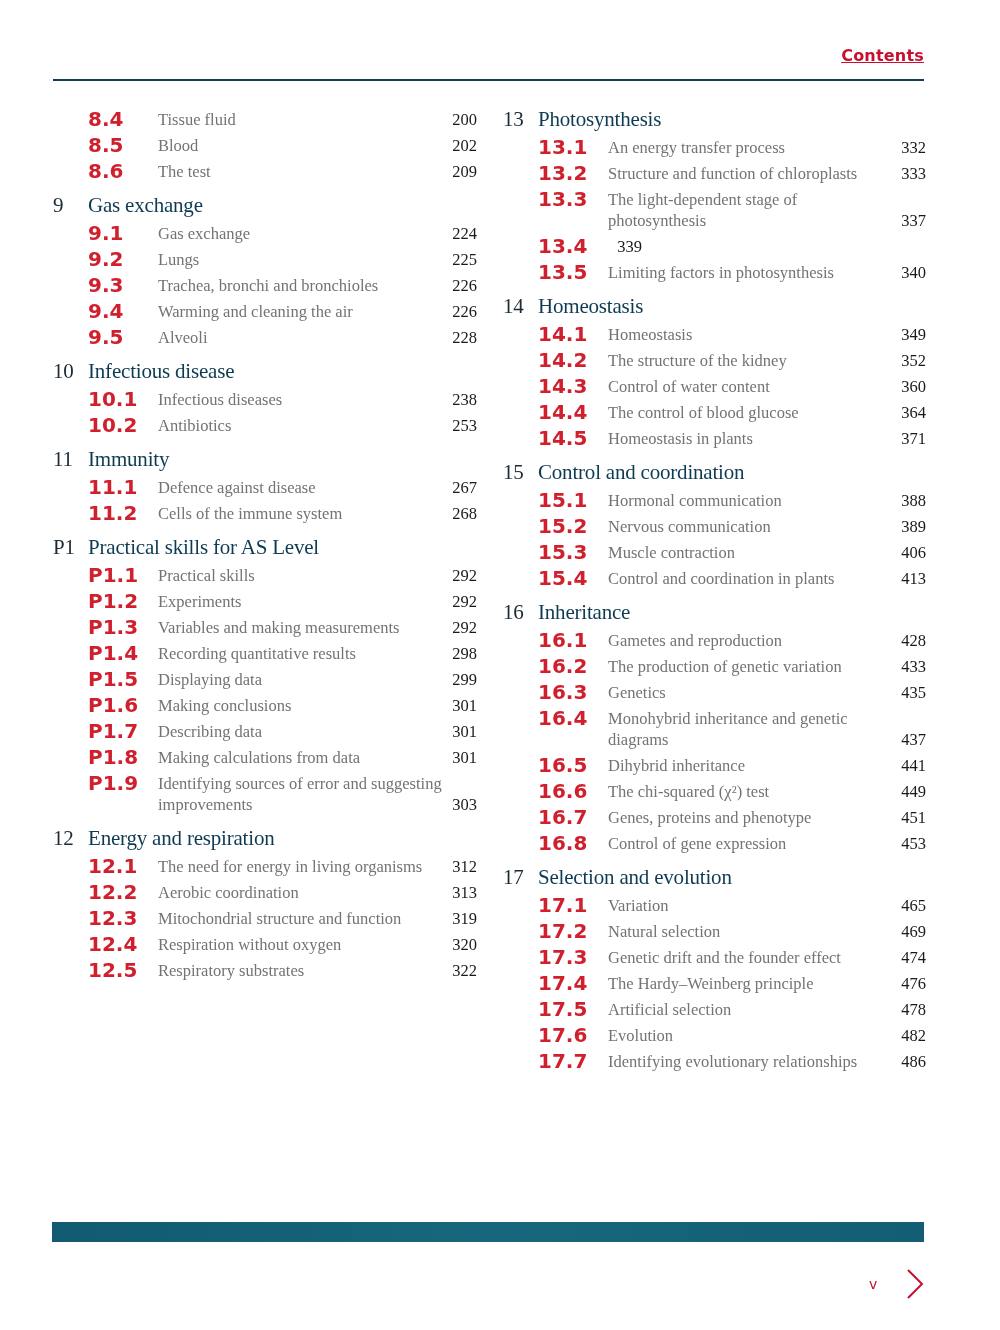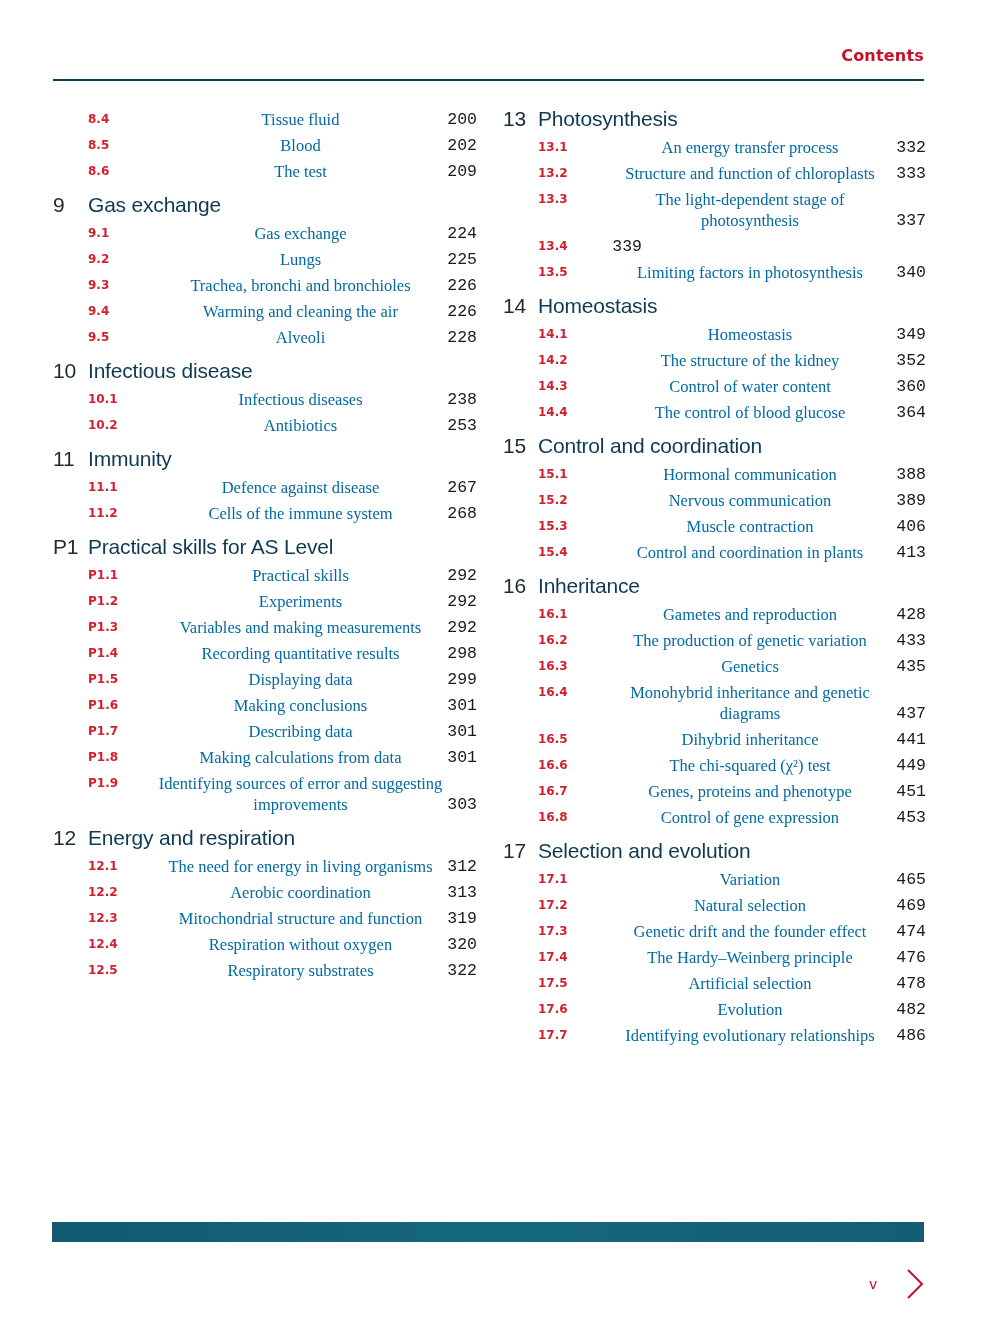--- a/index.html
+++ b/index.html
@@ -2,51 +2,51 @@
 <html><head>
 <meta charset="utf-8">
 <style>
   * { box-sizing: border-box; margin: 0; padding: 0; }
   html, body { width: 1000px; height: 1330px; background: #ffffff; overflow: hidden; }
   body { position: relative; font-family: "Liberation Serif", serif; color: #1a1a1a; }
 
   .running-head {
     position: absolute; right: 76px; top: 46px;
     font-family: "DejaVu Sans", sans-serif; font-weight: bold;
-    font-size: 16px; color: #c8102e; letter-spacing: 0.2px;
+    font-size: 16px; color: #c8102e; letter-spacing: 0.2px; text-decoration: underline;
   }
   .top-rule {
     position: absolute; left: 53px; top: 79px; width: 871px; height: 2px;
     background: #0f3f57;
   }
 
   .col { position: absolute; top: 106px; }
   .col.left { left: 53px; width: 424px; }
   .col.right { left: 503px; width: 423px; }
 
   .chapter { margin-bottom: 8px; }
   .chapter-head {
     display: flex; align-items: baseline;
-    font-family: Liberation Sans, sans-serif; font-size: 21px;
+    font-family: Liberation Serif, serif; font-size: 21px;
     line-height: 26px; margin-bottom: 2px; letter-spacing: -0.2px;
   }
   .chapter-num { color: #1c2a33; min-width: 35px; display: inline-block; }
   .chapter-title { color: #0e3a52; text-align: center; }
 
   .section {
     display: flex; align-items: flex-end;
     font-size: 16.5px; line-height: 21px; padding: 2.5px 0;
   }
   .sec-num {
     width: 105px; padding-left: 35px; align-self: flex-start;
     font-family: "DejaVu Sans", sans-serif; font-weight: bold;
-    font-size: 12px; color: #d0202e;
-  }
-  .sec-title { flex: 1; color: #0369a1; text-align: center; }
-  .sec-page { width: 34px; text-align: right; color: #1a1a1a; font-family: Liberation Mono, monospace; }
+    font-size: 20px; color: #d0202e;
+  }
+  .sec-title { flex: 1; color: #737373; }
+  .sec-page { width: 34px; text-align: right; color: #1a1a1a; }
 
   .bottom-bar {
     position: absolute; left: 52px; top: 1222px; width: 872px; height: 20px;
     background: linear-gradient(90deg, #125a6f 0%, #16677d 50%, #145e74 100%);
   }
   .folio {
     position: absolute; left: 869px; top: 1276px;
     font-family: "DejaVu Sans", sans-serif; font-size: 14px; color: #c8102e;
   }
   .next-arrow {
@@ -272,20 +272,25 @@
       </div>
       <div class="section">
         <span class="sec-num">14.3</span>
         <span class="sec-title">Control of water content</span>
         <span class="sec-page">360</span>
       </div>
       <div class="section">
         <span class="sec-num">14.4</span>
         <span class="sec-title">The control of blood glucose</span>
         <span class="sec-page">364</span>
+      </div>
+      <div class="section">
+        <span class="sec-num">14.5</span>
+        <span class="sec-title">Homeostasis in plants</span>
+        <span class="sec-page">371</span>
       </div>
     </div>
     <div class="chapter">
       <div class="chapter-head">
         <span class="chapter-num">15</span>
         <span class="chapter-title">Control and coordination</span>
       </div>
       <div class="section">
         <span class="sec-num">15.1</span>
         <span class="sec-title">Hormonal communication</span>

